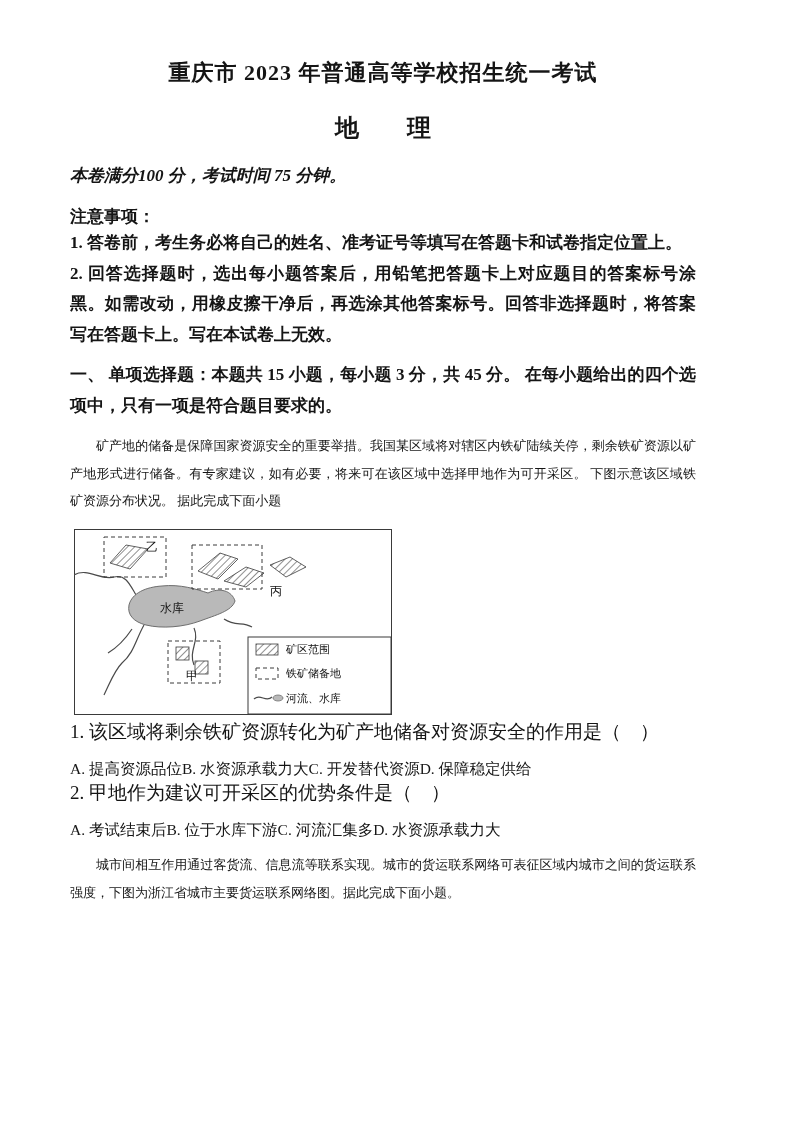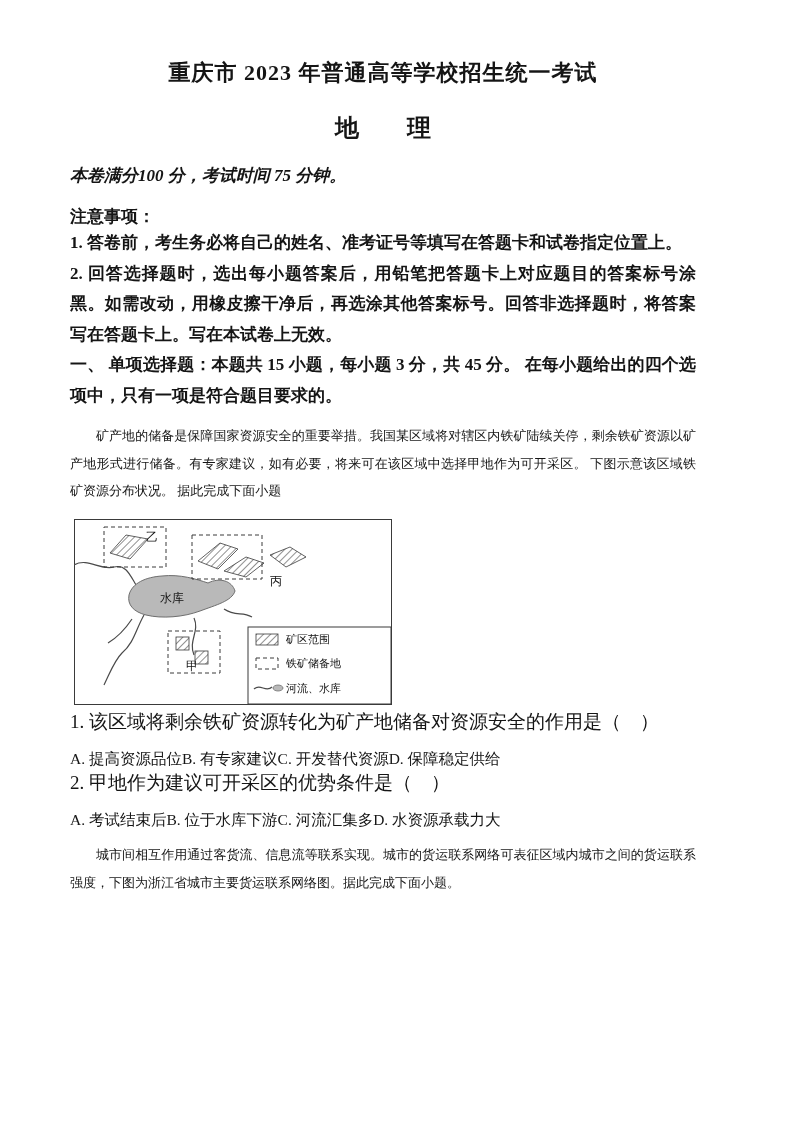--- a/index.html
+++ b/index.html
@@ -7,21 +7,21 @@
     width:793px;height:1122px;background:#ffffff;color:#151515;
     font-family:"Liberation Serif","DejaVu Serif",serif;
     overflow:hidden;
   }
   .page{box-sizing:border-box;width:766px;height:1122px;padding:58px 70px 0 70px;}
   .title{text-align:center;font-size:22px;font-weight:700;letter-spacing:1px;}
   .subject{text-align:center;font-size:24px;font-weight:700;letter-spacing:12px;margin-top:24px;text-indent:12px;}
   .exam-info{text-align:left;font-size:17px;font-weight:700;margin-top:20px;font-style:italic;}
   .notice-head{font-size:17px;font-weight:700;margin-top:18px;}
   .notice{font-size:17px;font-weight:700;line-height:1.8;text-align:justify;}
-  .section-head{font-size:17px;font-weight:700;line-height:1.8;text-align:justify;}
+  .section-head{font-size:17px;font-weight:700;line-height:1.8;text-align:justify;margin-top:10px;}
   .passage{font-size:13px;font-weight:400;line-height:2.15;text-align:justify;text-indent:2em;margin-top:10px;}
   .figure-wrap{margin-top:14px;margin-left:4px;}
   .q-stem{font-size:19px;font-weight:400;}
   .q-options{display:flex;justify-content:flex-start;font-size:15.5px;margin-top:14px;padding-right:18px;}
   .map-border{stroke:#3a3a3a;fill:none;stroke-width:1;}
   .dash-box{fill:none;stroke:#3a3a3a;stroke-width:1;stroke-dasharray:4 3;}
   .river{fill:none;stroke:#4a4a4a;stroke-width:1.2;}
   .hatched{stroke:#3a3a3a;stroke-width:0.8;}
   .map-label{font-size:12px;fill:#111;font-family:"Liberation Serif","DejaVu Serif",serif;}
   .legend-label{font-size:11px;fill:#111;font-family:"Liberation Serif","DejaVu Serif",serif;}
@@ -88,21 +88,21 @@
 
       <path class="river" d="M180,170 C186,164 192,174 198,168"></path>
       <ellipse cx="204" cy="169" rx="5" ry="3" fill="#b9b9b9" stroke="#6e6e6e" stroke-width="0.8"></ellipse>
       <text class="legend-label" x="212" y="173">河流、水库</text>
     </svg>
   </div>
 
   <div class="q-stem">1. 该区域将剩余铁矿资源转化为矿产地储备对资源安全的作用是（　）</div>
   <div class="q-options">
     <span>A. 提高资源品位</span>
-    <span>B. 有专家建议</span>
+    <span>B. 水资源承载力大</span>
     <span>C. 开发替代资源</span>
     <span>D. 保障稳定供给</span>
   </div>
 
   <div class="q-stem">2. 甲地作为建议可开采区的优势条件是（　）</div>
   <div class="q-options">
     <span>A. 考试结束后</span>
     <span>B. 位于水库下游</span>
     <span>C. 河流汇集多</span>
     <span>D. 水资源承载力大</span>

